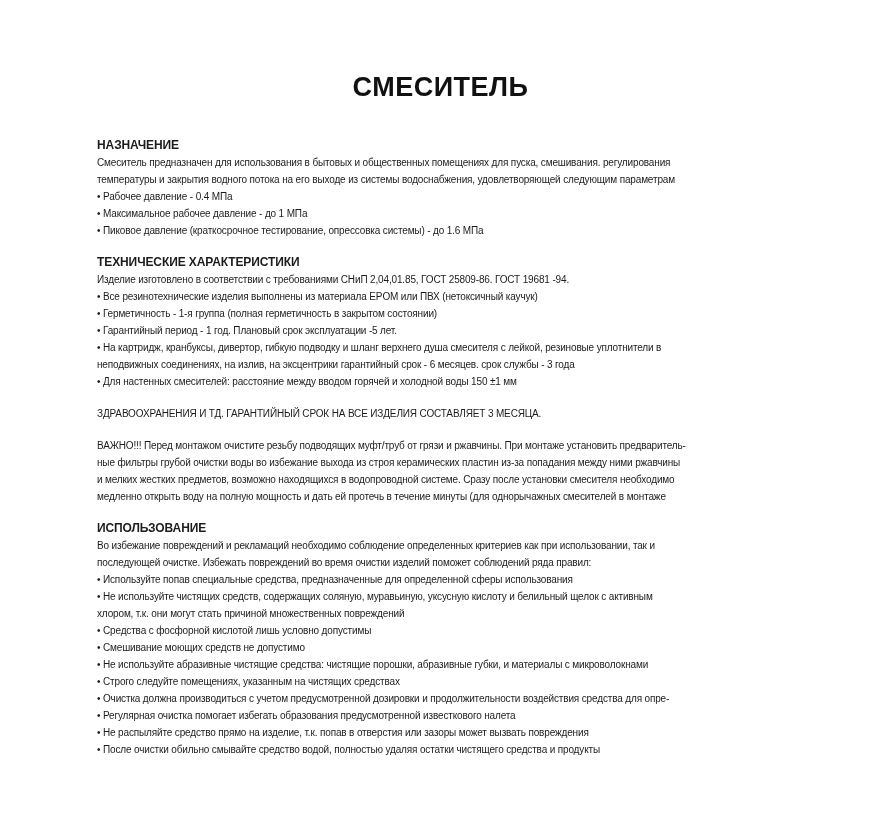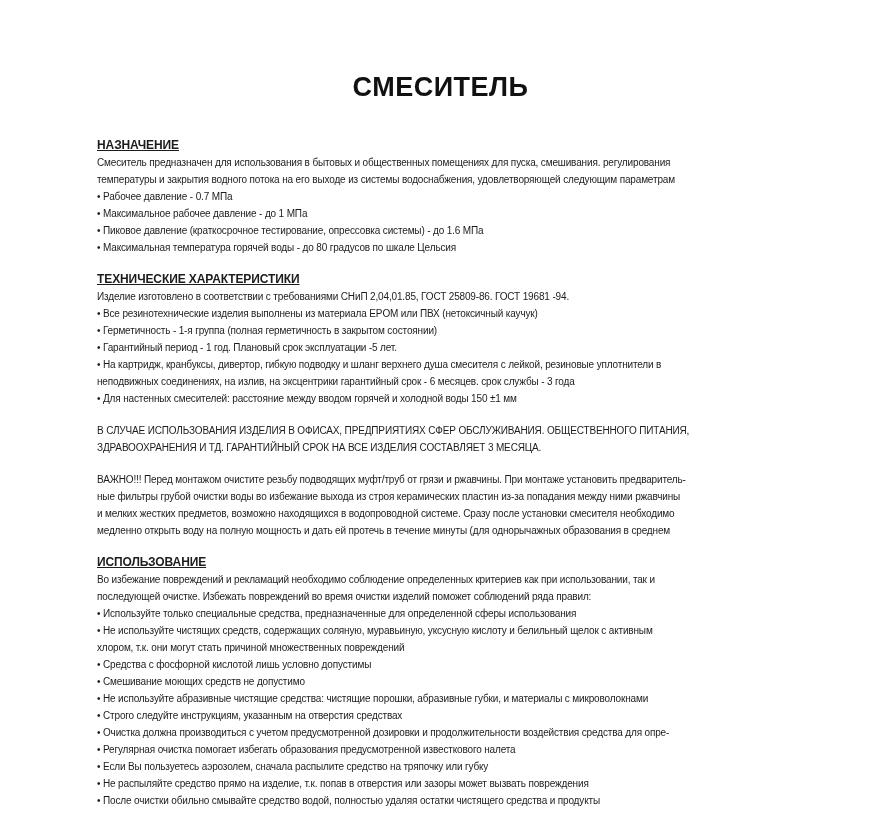--- a/index.html
+++ b/index.html
@@ -33,77 +33,73 @@
   }
   .doc-section {
     margin-bottom: 15px;
   }
   .heading {
     font-size: 12px;
     font-weight: 700;
     line-height: 17px;
     letter-spacing: -0.1px;
     white-space: nowrap;
-    text-decoration: underline;
   }
   .line {
     font-size: 10px;
     font-weight: 400;
     line-height: 17px;
     letter-spacing: -0.15px;
     white-space: nowrap;
     color: #1c1c1c;
   }
 </style>
 </head>
 <body>
 
 <div class="page">
   <h1 class="doc-title">СМЕСИТЕЛЬ</h1>
   <main class="doc-body">
       <section class="doc-section">
         <div class="heading">НАЗНАЧЕНИЕ</div>
         <div class="line">Смеситель предназначен для использования в бытовых и общественных помещениях для пуска, смешивания. регулирования</div>
         <div class="line">температуры и закрытия водного потока на его выходе из системы водоснабжения, удовлетворяющей следующим параметрам</div>
-        <div class="line">• Рабочее давление - 0.7 МПа</div>
+        <div class="line">• Рабочее давление - 0.4 МПа</div>
         <div class="line">• Максимальное рабочее давление - до 1 МПа</div>
         <div class="line">• Пиковое давление (краткосрочное тестирование, опрессовка системы) - до 1.6 МПа</div>
-        <div class="line">• Максимальная температура горячей воды - до 80 градусов по шкале Цельсия</div>
       </section>
       <section class="doc-section">
         <div class="heading">ТЕХНИЧЕСКИЕ ХАРАКТЕРИСТИКИ</div>
         <div class="line">Изделие изготовлено в соответствии с требованиями СНиП 2,04,01.85, ГОСТ 25809-86. ГОСТ 19681 -94.</div>
         <div class="line">•  Все резинотехнические изделия выполнены из материала EPOM или ПВХ (нетоксичный каучук)</div>
         <div class="line">•  Герметичность - 1-я группа (полная герметичность в закрытом состоянии)</div>
         <div class="line">•  Гарантийный период - 1 год. Плановый срок эксплуатации -5 лет.</div>
         <div class="line">•  На картридж, кранбуксы, дивертор, гибкую подводку и шланг верхнего душа смесителя с лейкой, резиновые уплотнители в</div>
         <div class="line">неподвижных соединениях, на излив, на эксцентрики гарантийный срок - 6 месяцев. срок службы - 3 года</div>
         <div class="line">•  Для настенных смесителей: расстояние между вводом горячей и холодной воды 150 ±1 мм</div>
       </section>
       <section class="doc-section">
-        <div class="line">В СЛУЧАЕ ИСПОЛЬЗОВАНИЯ ИЗДЕЛИЯ В ОФИСАХ, ПРЕДПРИЯТИЯХ СФЕР ОБСЛУЖИВАНИЯ. ОБЩЕСТВЕННОГО ПИТАНИЯ,</div>
         <div class="line">ЗДРАВООХРАНЕНИЯ И ТД. ГАРАНТИЙНЫЙ СРОК НА ВСЕ ИЗДЕЛИЯ СОСТАВЛЯЕТ 3 МЕСЯЦА.</div>
       </section>
       <section class="doc-section">
         <div class="line">ВАЖНО!!! Перед монтажом очистите резьбу подводящих муфт/труб от грязи и ржавчины. При монтаже установить предваритель-</div>
         <div class="line">ные фильтры грубой очистки воды во избежание выхода из строя керамических пластин из-за попадания между ними ржавчины</div>
         <div class="line">и мелких жестких предметов, возможно находящихся в водопроводной системе. Сразу после установки смесителя необходимо</div>
-        <div class="line">медленно открыть воду на полную мощность и дать ей протечь в течение минуты (для однорычажных образования в среднем</div>
+        <div class="line">медленно открыть воду на полную мощность и дать ей протечь в течение минуты (для однорычажных смесителей в монтаже</div>
       </section>
       <section class="doc-section">
         <div class="heading">ИСПОЛЬЗОВАНИЕ</div>
         <div class="line">Во избежание повреждений и рекламаций необходимо соблюдение определенных критериев как при использовании, так и</div>
         <div class="line">последующей очистке. Избежать повреждений во время очистки изделий поможет соблюдений ряда правил:</div>
-        <div class="line">•  Используйте только специальные средства, предназначенные для определенной сферы использования</div>
+        <div class="line">•  Используйте попав специальные средства, предназначенные для определенной сферы использования</div>
         <div class="line">•  Не используйте чистящих средств, содержащих соляную, муравьиную, уксусную кислоту и белильный щелок с активным</div>
         <div class="line">хлором, т.к. они могут стать причиной множественных повреждений</div>
         <div class="line">•  Средства с фосфорной кислотой лишь условно допустимы</div>
         <div class="line">•  Смешивание моющих средств не допустимо</div>
         <div class="line">•  Не используйте абразивные чистящие средства: чистящие порошки, абразивные губки, и материалы с микроволокнами</div>
-        <div class="line">•  Строго следуйте инструкциям, указанным на отверстия средствах</div>
+        <div class="line">•  Строго следуйте помещениях, указанным на чистящих средствах</div>
         <div class="line">•  Очистка должна производиться с учетом предусмотренной дозировки и продолжительности воздействия средства для опре-</div>
         <div class="line">•  Регулярная очистка помогает избегать образования предусмотренной известкового налета</div>
-        <div class="line">•  Если Вы пользуетесь аэрозолем, сначала распылите средство на тряпочку или губку</div>
         <div class="line">•  Не распыляйте средство прямо на изделие, т.к. попав в отверстия или зазоры может вызвать повреждения</div>
         <div class="line">•  После очистки обильно смывайте средство водой, полностью удаляя остатки чистящего средства и продукты</div>
       </section>
     </main>
 </div>
 
 </body></html>

